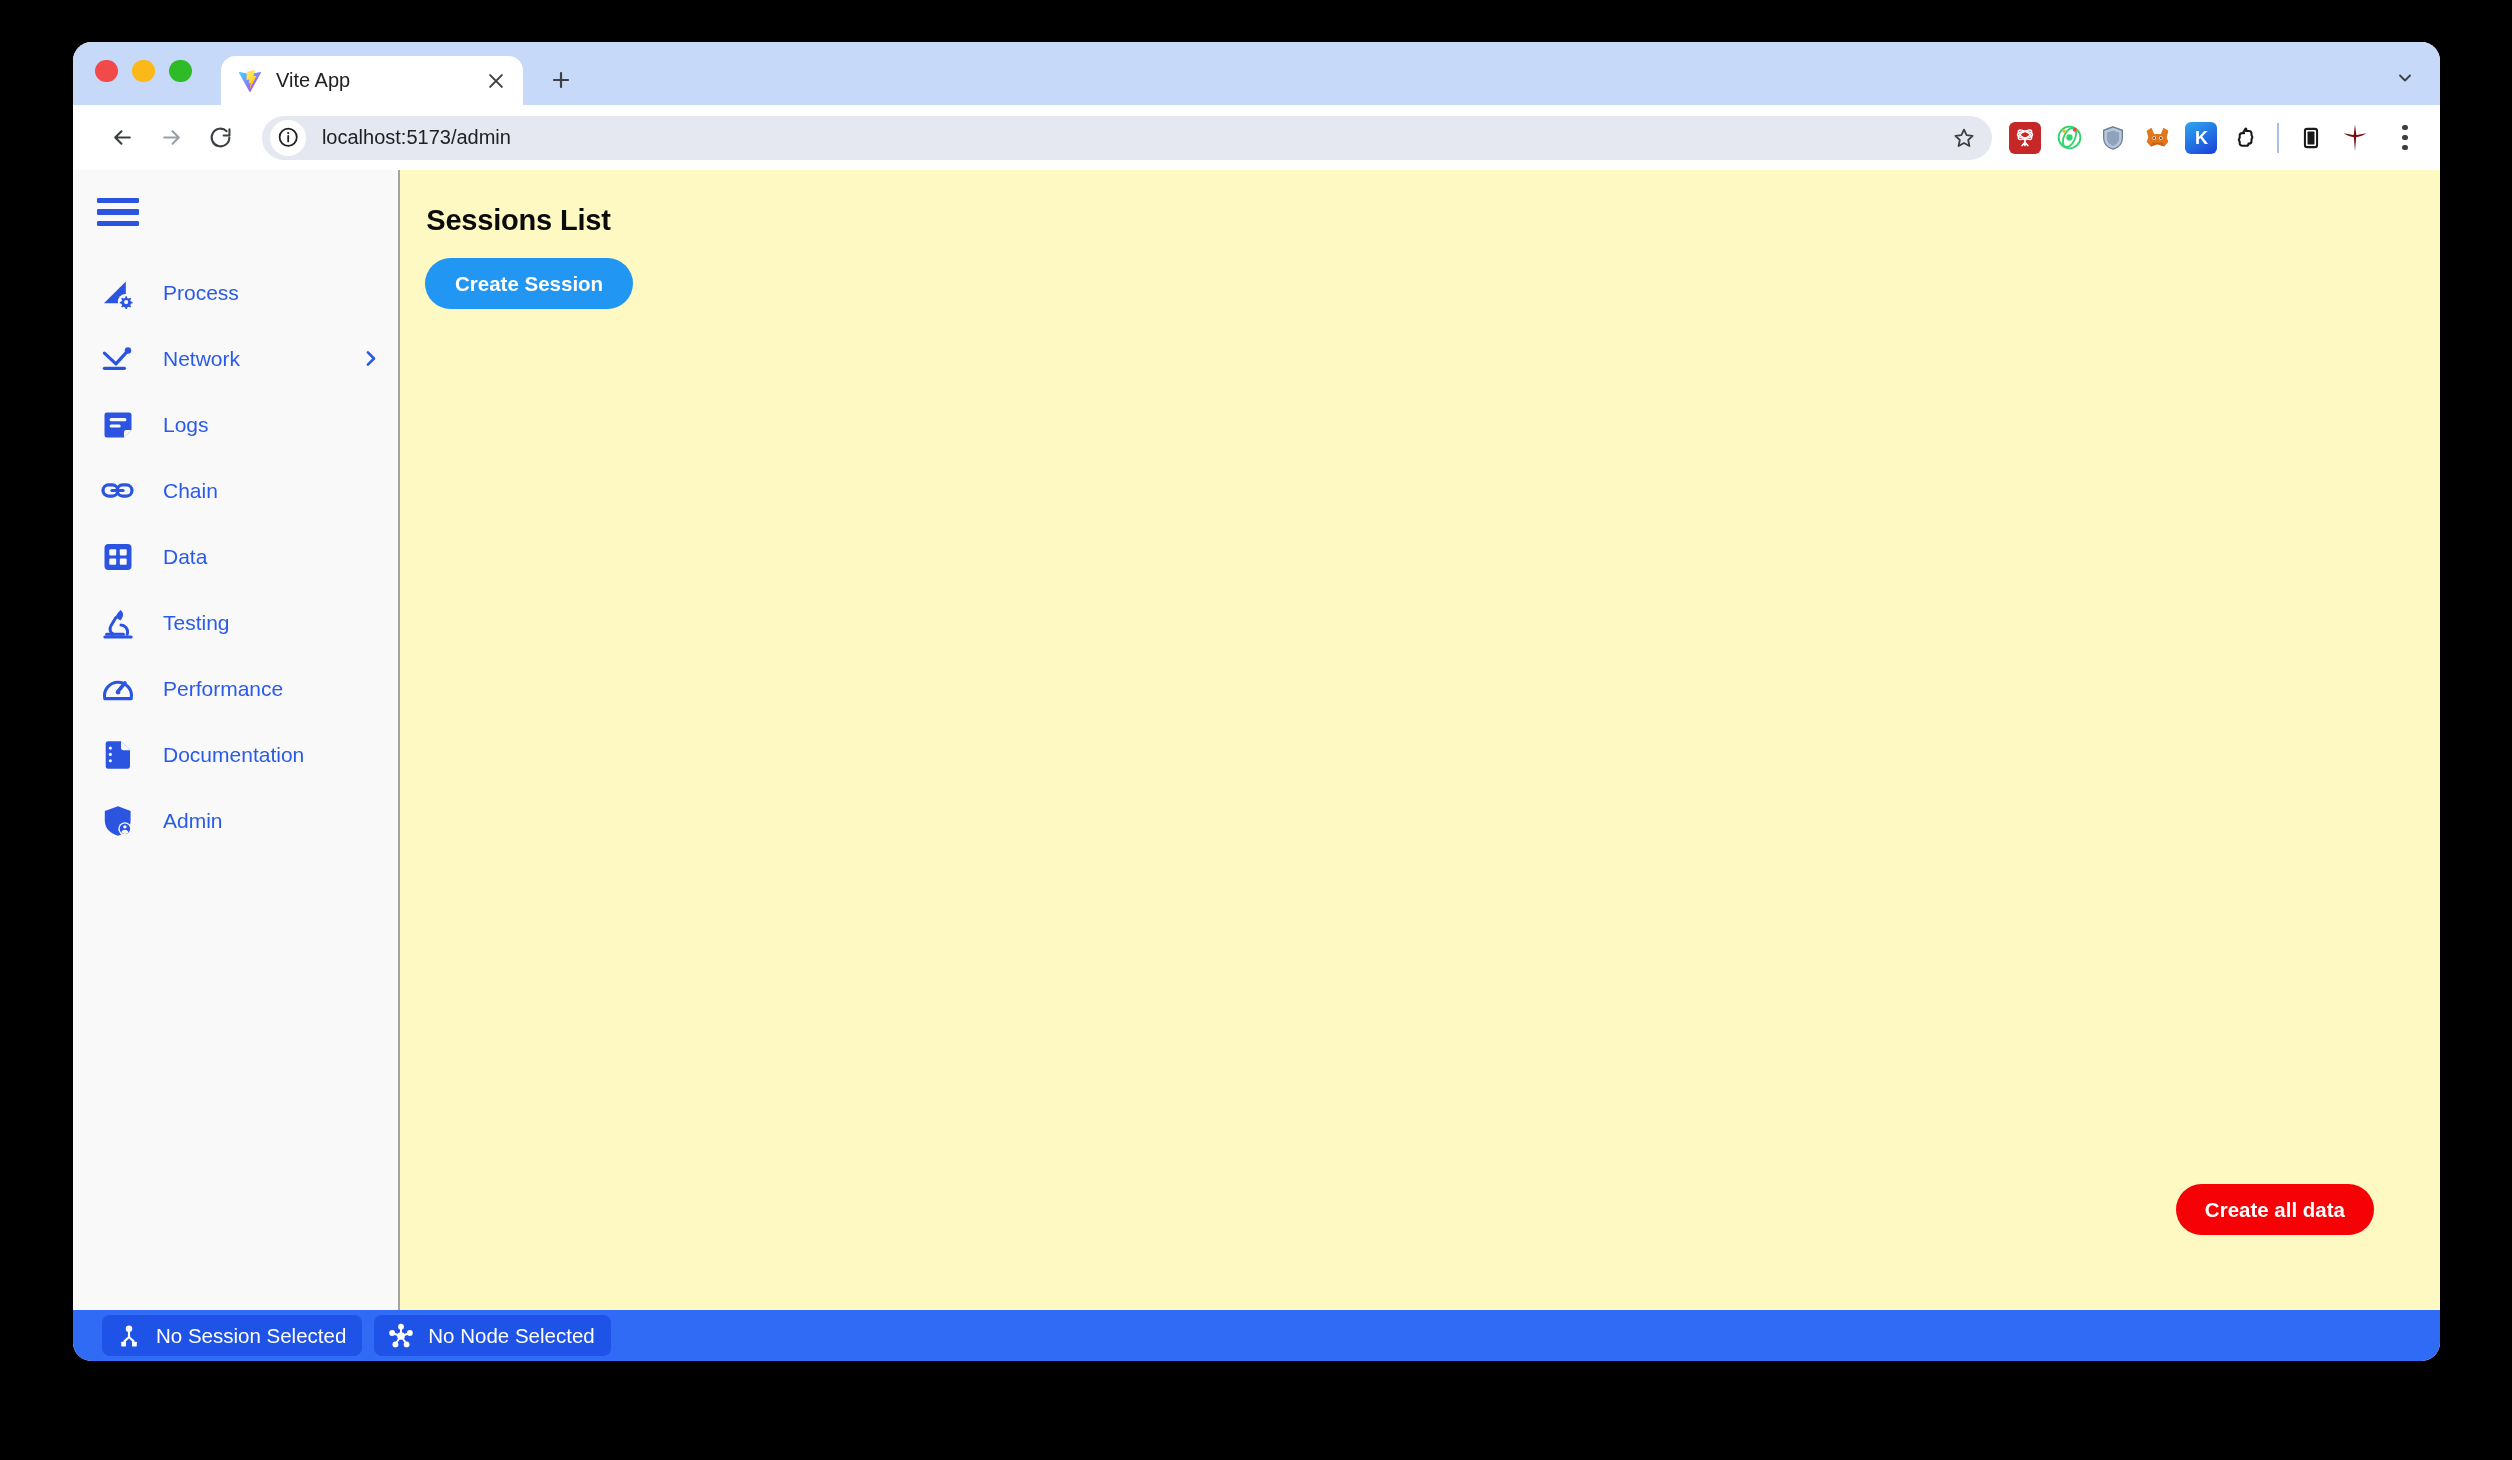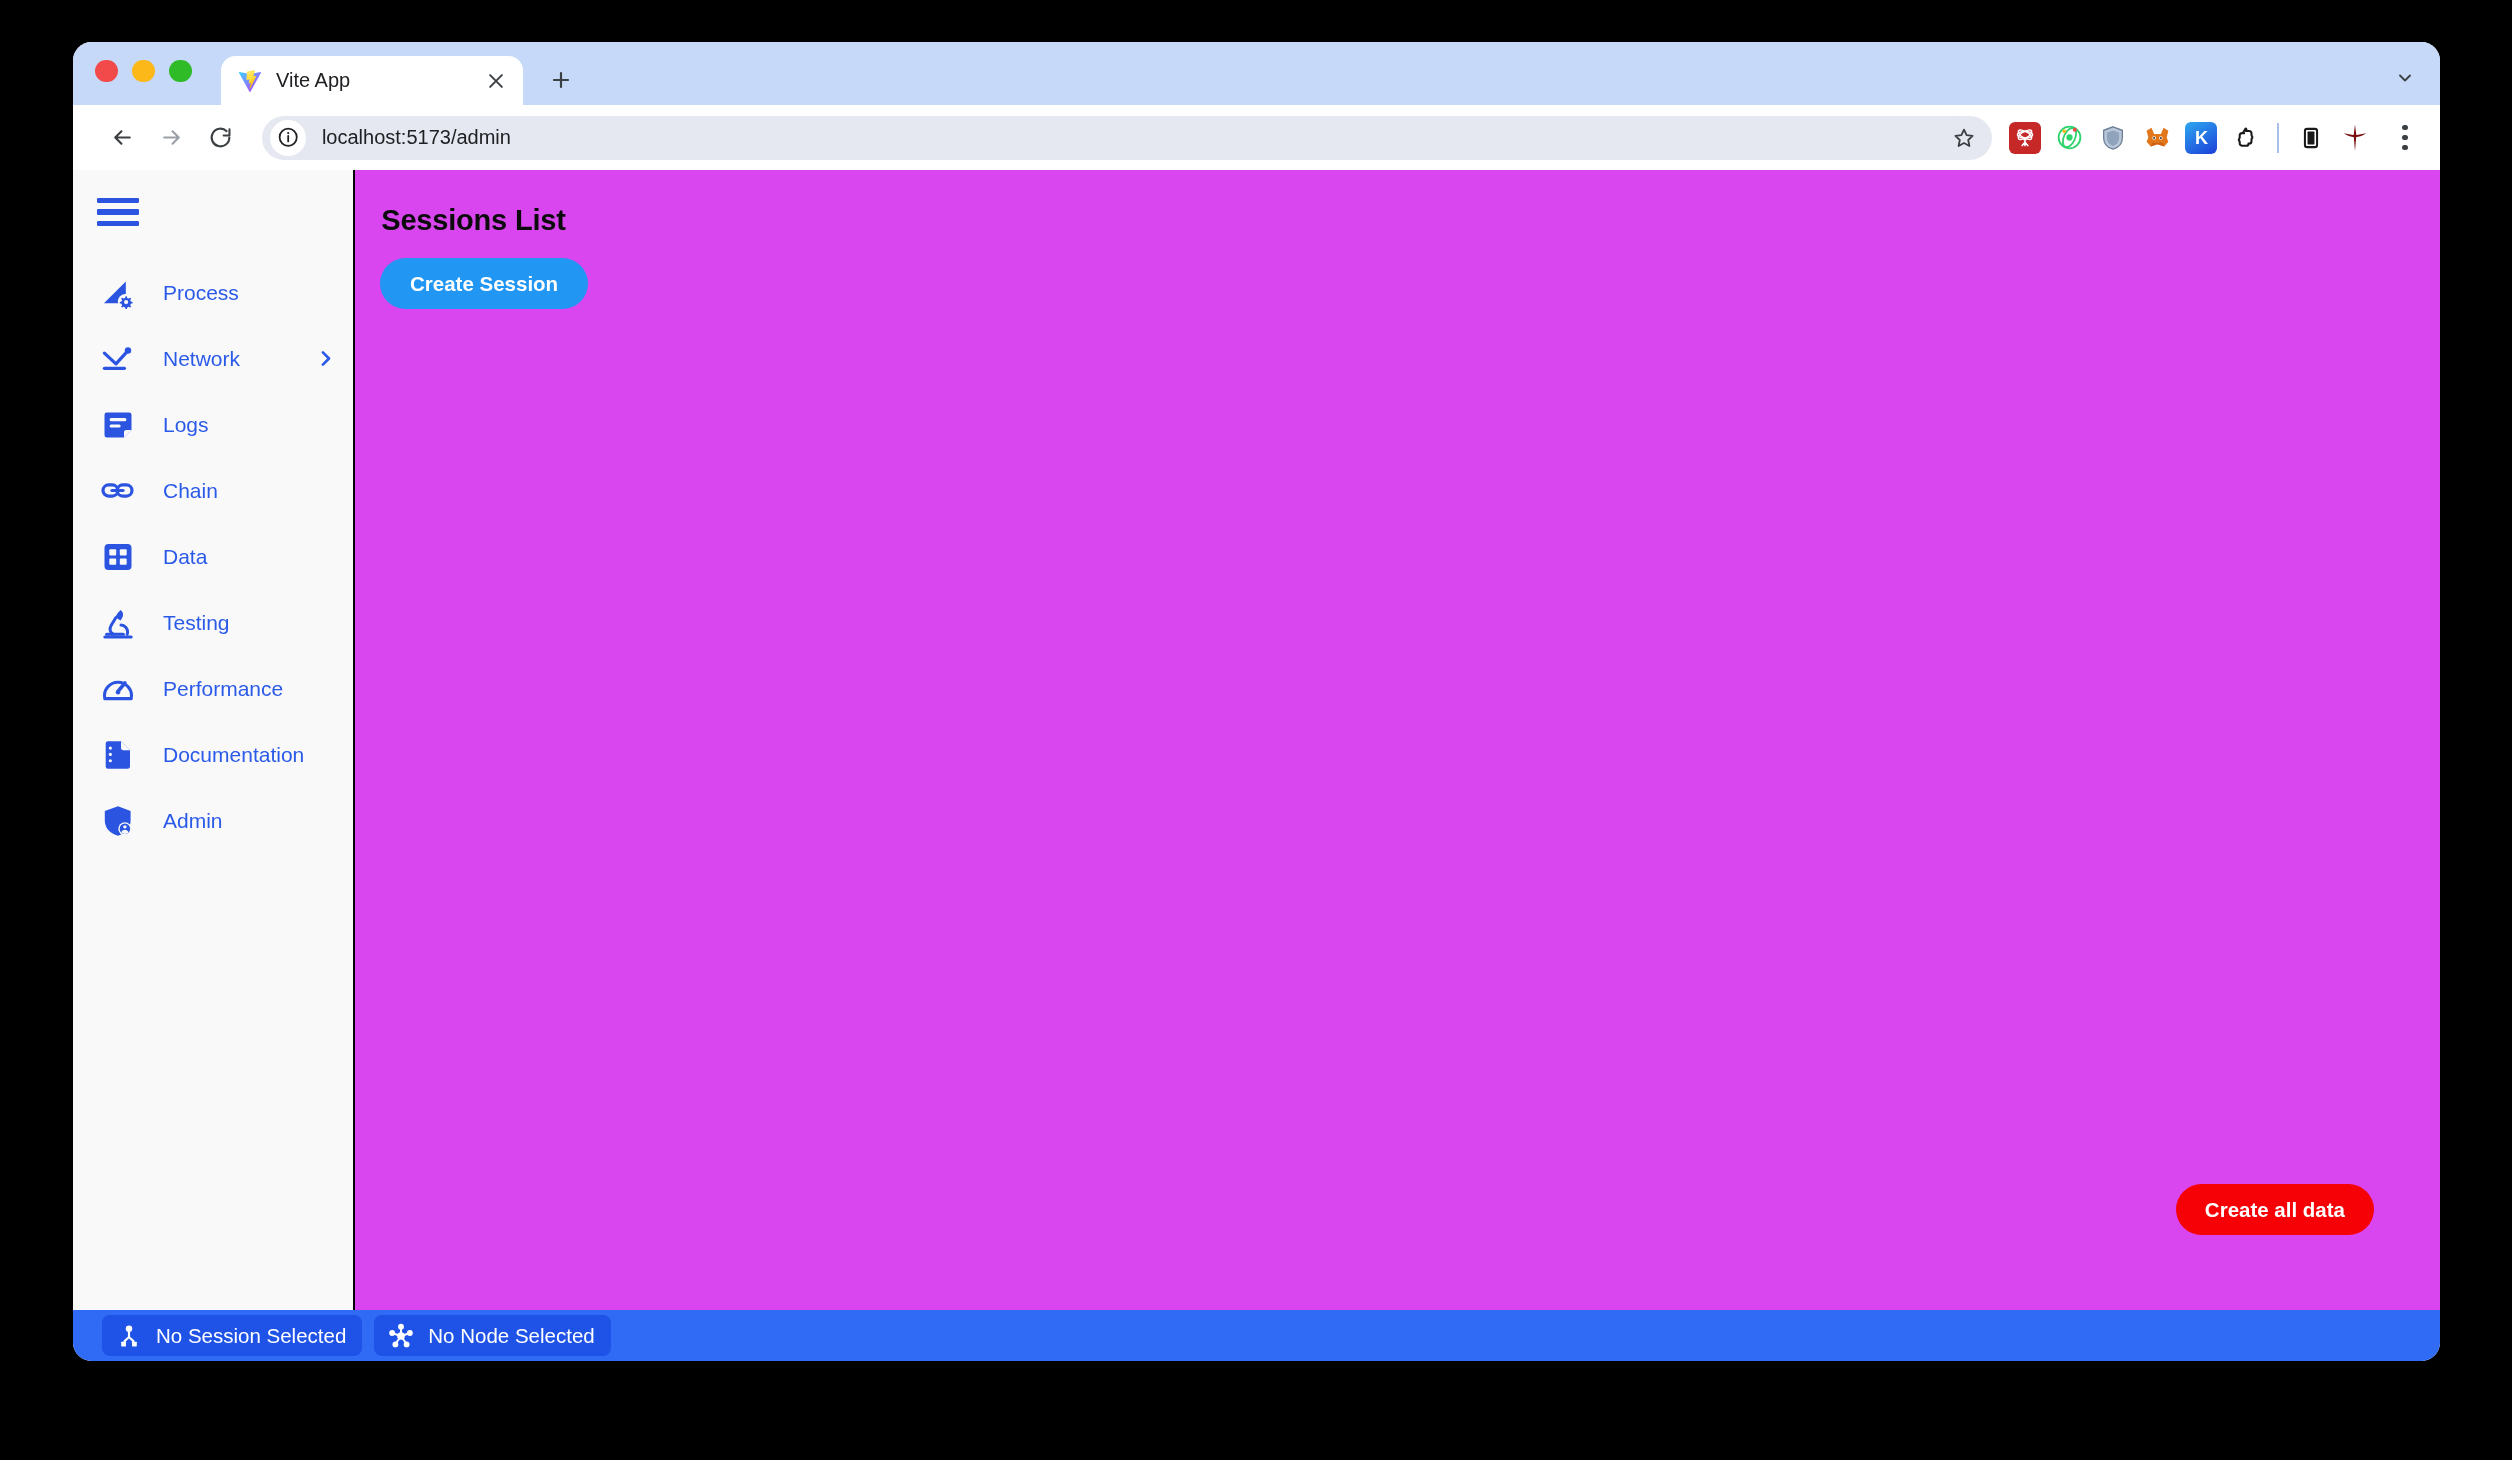--- a/index.html
+++ b/index.html
@@ -190,23 +190,23 @@
   .page {
     flex: 1;
     display: flex;
     min-height: 0;
     background: #eafdfd;
     position: relative;
   }
 
   
   .sidebar {
-    width: 282px;
+    width: 327px;
     background: #faf9fa;
-    border-right: 2px solid #000000;
+    border-right: 2px solid #a3a3a3;
     box-sizing: border-box;
     flex: none;
     padding-top: 16px;
   }
   .hamburger {
     width: 42px;
     margin: 12px 0 0 24px;
     display: flex;
     flex-direction: column;
     gap: 6px;
@@ -243,21 +243,21 @@
     right: 17px;
     color: #2a5ae8;
     display: flex;
     align-items: center;
   }
 
   
   .main {
     flex: 1;
     position: relative;
-    background: #d946ef;
+    background: #fef9c3;
     padding: 34px 0 0 25px;
     box-sizing: border-box;
     min-width: 0;
   }
   .page-title {
     font-size: 29px;
     font-weight: bold;
     color: #0b0b0b;
     margin: 0 0 0 1.3px;
     letter-spacing: -0.2px;

